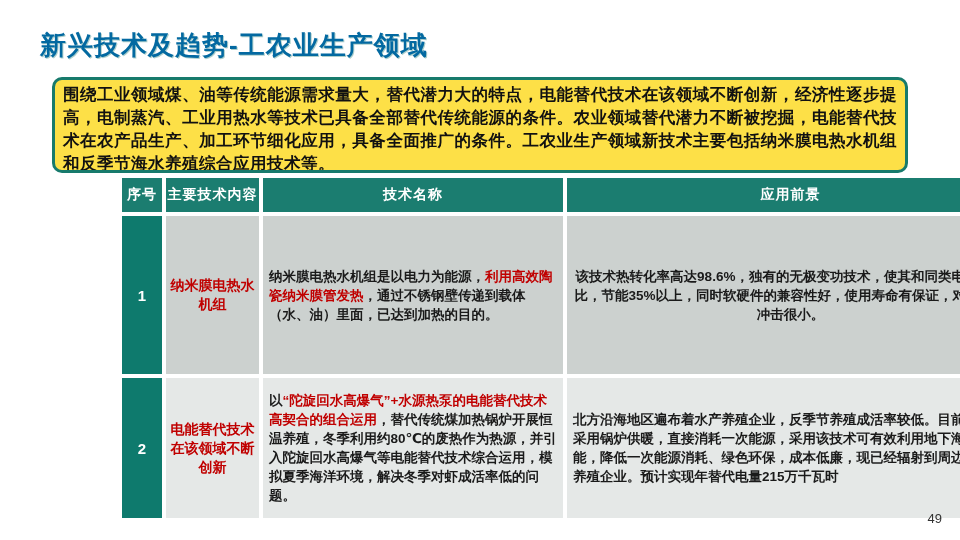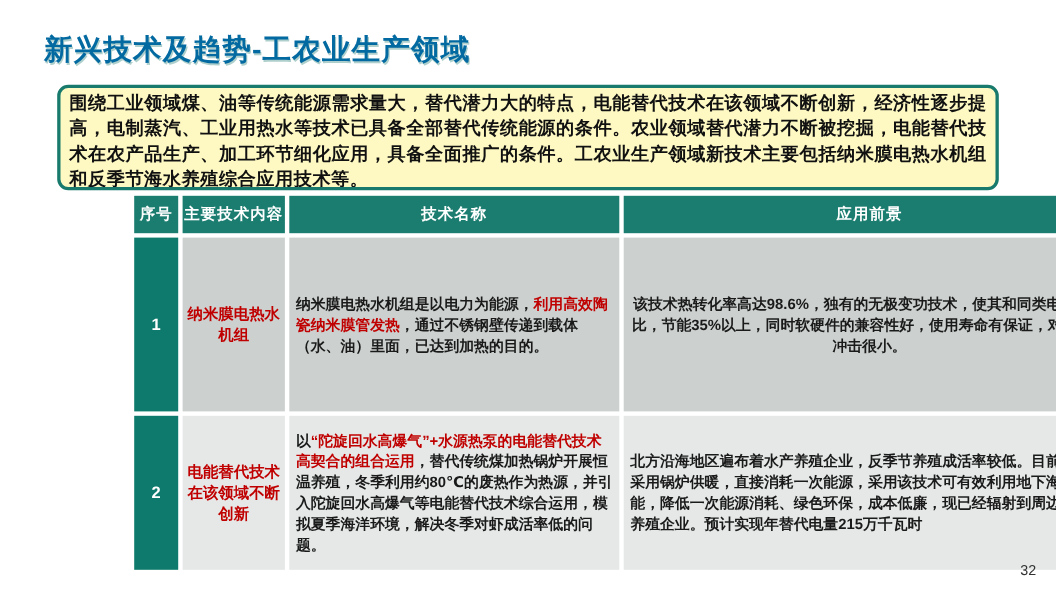--- a/index.html
+++ b/index.html
@@ -21,21 +21,21 @@
     letter-spacing: 1px;
     text-shadow: 1px 1px 0 rgba(22,117,106,0.35);
   }
 
   .intro-box {
     position: absolute;
     left: 52px; top: 77px;
     width: 856px; height: 96px;
     border: 3px solid #177a6c;
     border-radius: 10px;
-    background: #fef9c3;
+    background: #fde047;
     padding: 3px 8px 0 8px;
     overflow: hidden;
   }
   .intro-box p {
     font-size: 16.5px;
     font-weight: bold;
     color: #111111;
     line-height: 23px;
     text-align: justify;
     letter-spacing: 0.5px;
@@ -131,15 +131,15 @@
     <div class="cell row2 name-cell">电能替代技术在该领域不断创新</div>
     <div class="cell row2 text-cell">
       <div class="inner"><span>以</span><span class="red">“陀旋回水高爆气”+水源热泵的电能替代技术高契合的组合运用</span><span>，替代传统煤加热锅炉开展恒温养殖，冬季利用约80℃的废热作为热源，并引入陀旋回水高爆气等电能替代技术综合运用，模拟夏季海洋环境，解决冬季对虾成活率低的问题。</span></div>
     </div>
     <div class="cell row2 text-cell">
       <div class="inner">北方沿海地区遍布着水产养殖企业，反季节养殖成活率较低。目前基本都采用锅炉供暖，直接消耗一次能源，采用该技术可有效利用地下海水的热能，降低一次能源消耗、绿色环保，成本低廉，现已经辐射到周边约20家养殖企业。预计实现年替代电量215万千瓦时</div>
     </div>
 
   </div>
 
-  <div class="page-num">32</div>
+  <div class="page-num">49</div>
 
 </div>
 
 </body></html>

